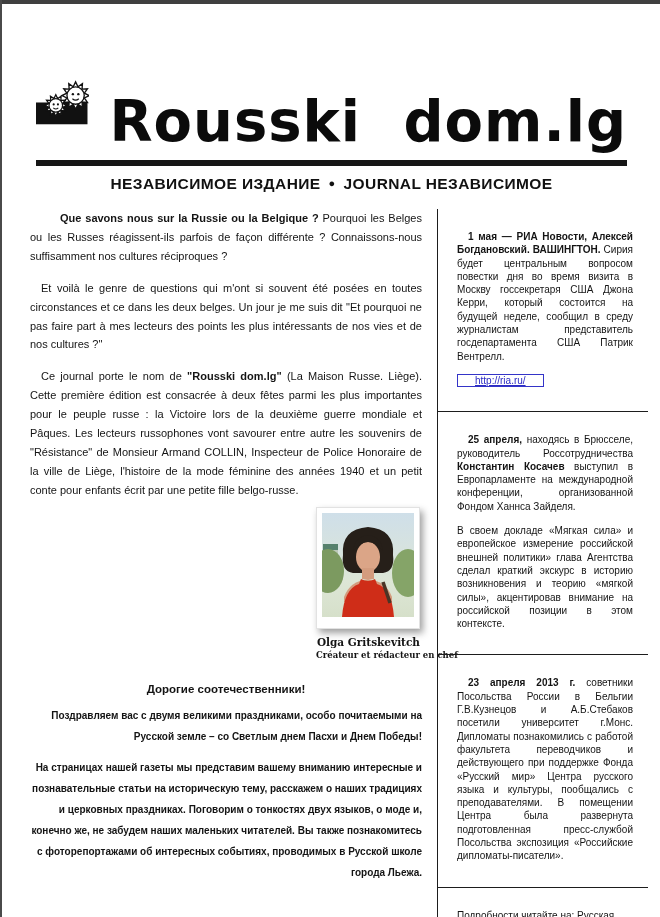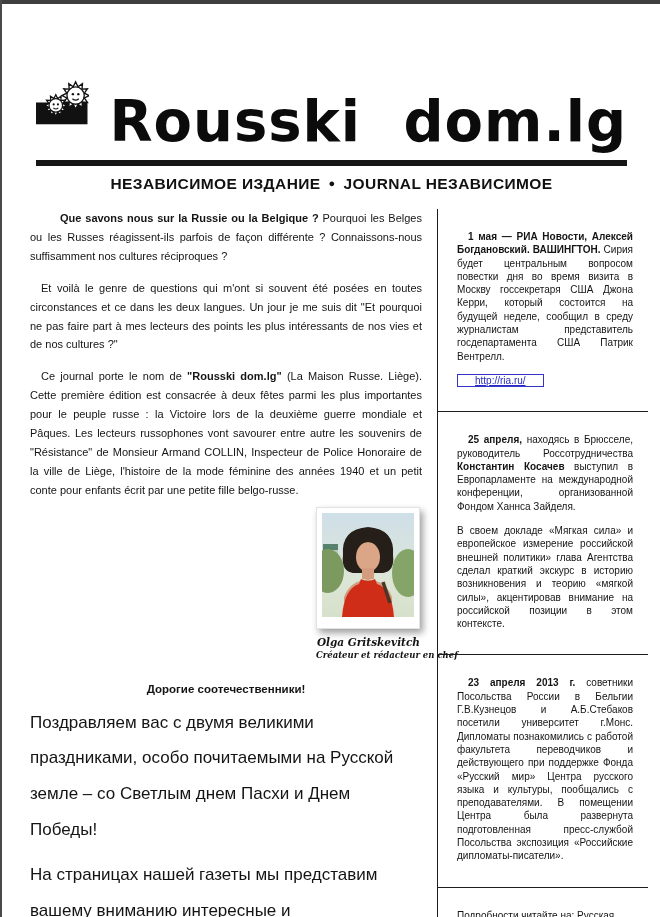--- a/index.html
+++ b/index.html
@@ -26,31 +26,31 @@
 
   
   .para{font-size:11px;line-height:1.72;text-align:justify;margin:0 0 13px 0;}
   .para .b{font-weight:bold;}
   .al-left{text-align:left;}
   .al-justify{text-align:justify;}
   .ind-lg{text-indent:30px;}
   .ind-sm{text-indent:11px;}
 
   
-  .photo-block{width:104px;margin:-6px 2px 23px auto;font-style:italic;}
+  .photo-block{width:104px;margin:-6px 2px 23px auto;}
   .photo-frame{background:#fff;border:1px solid #e2e2e2;padding:5px 5px 7px 5px;
                box-shadow:3px 4px 7px rgba(0,0,0,.38);}
   .caption-name{font-family:"DejaVu Serif",serif;font-weight:bold;font-size:10.5px;
                 text-align:right;margin-top:7px;white-space:nowrap;}
   .caption-role{font-family:"DejaVu Serif",serif;font-weight:bold;font-size:8.5px;
                 text-align:right;margin-top:2px;white-space:nowrap;}
 
   
   .ru-title{font-weight:bold;font-size:11.5px;text-align:center;margin:18px 0 10px 0;}
-  .ru-para{font-size:17px;line-height:2.1;text-align:left;margin:0 0 10px 0;}
+  .ru-para{font-size:10px;line-height:2.1;text-align:right;margin:0 0 10px 0;font-weight:bold;}
 
   
   .news-item{border-bottom:1.5px solid #1d1d1d;padding:10px 4px 13px 8px;}
   .news-item:last-child{border-bottom:none;}
   .news-item .para{font-size:10px;line-height:1.33;margin:11px;}
   .doclink{color:#2b2bc4;text-decoration:underline;border:1px solid #3434c8;
            padding:0 17px;white-space:nowrap;cursor:pointer;}
 </style>
 </head>
 <body>
@@ -82,21 +82,21 @@
   <div class="head-rule"></div>
   <div class="tagline">
     <span>НЕЗАВИСИМОЕ ИЗДАНИЕ</span><span class="dot">●</span><span>JOURNAL НЕЗАВИСИМОЕ</span>
   </div>
 </header>
 
 <main class="columns">
   <section class="left-col">
     <div id="fr-paragraphs">
         <div class="para al-justify ind-lg"><span class="b">Que savons nous sur la Russie ou la Belgique ?</span><span> Pourquoi les Belges ou les Russes réagissent-ils parfois de façon différente ? Connaissons-nous suffisamment nos cultures réciproques ?</span></div>
-        <div class="para al-justify ind-sm"><span>Et voilà le genre de questions qui m'ont si souvent été posées en toutes circonstances et ce dans les deux langues. Un jour je me suis dit "Et pourquoi ne pas faire part à mes lecteurs des points les plus intéressants de nos vies et de nos cultures ?"</span></div>
+        <div class="para al-justify ind-sm"><span>Et voilà le genre de questions qui m'ont si souvent été posées en toutes circonstances et ce dans les deux belges. Un jour je me suis dit "Et pourquoi ne pas faire part à mes lecteurs des points les plus intéressants de nos vies et de nos cultures ?"</span></div>
         <div class="para al-justify ind-sm"><span>Ce journal porte le nom de </span><span class="b">"Rousski dom.lg"</span><span> (La Maison Russe. Liège). Cette première édition est consacrée à deux fêtes parmi les plus importantes pour le peuple russe : la Victoire lors de la deuxième guerre mondiale et Pâques. Les lecteurs russophones vont savourer entre autre les souvenirs de "Résistance" de Monsieur Armand COLLIN, Inspecteur de Police Honoraire de la ville de Liège, l'histoire de la mode féminine des années 1940 et un petit conte pour enfants écrit par une petite fille belgo-russe.</span></div>
       </div>
 
     <div class="photo-block">
       <div class="photo-frame">
         <svg width="92" height="104" viewBox="0 0 92 104" aria-hidden="true">
           <defs>
             <linearGradient id="sky" x1="0" y1="0" x2="0" y2="1">
               <stop offset="0" stop-color="#cfdfe9"></stop>
               <stop offset="0.65" stop-color="#dde6d6"></stop>

